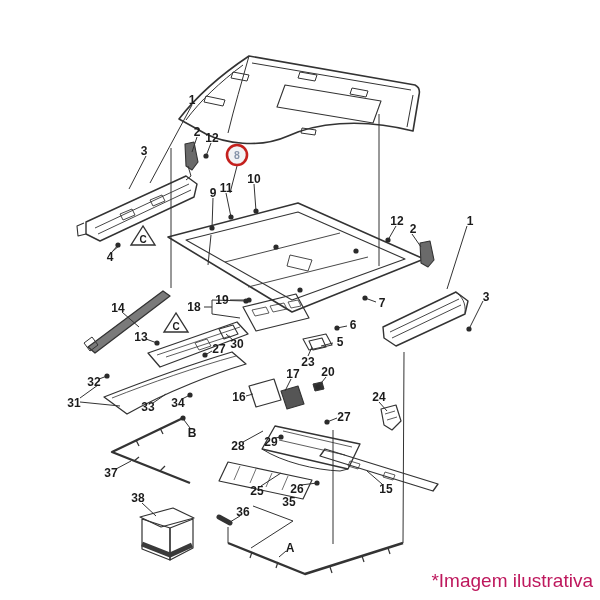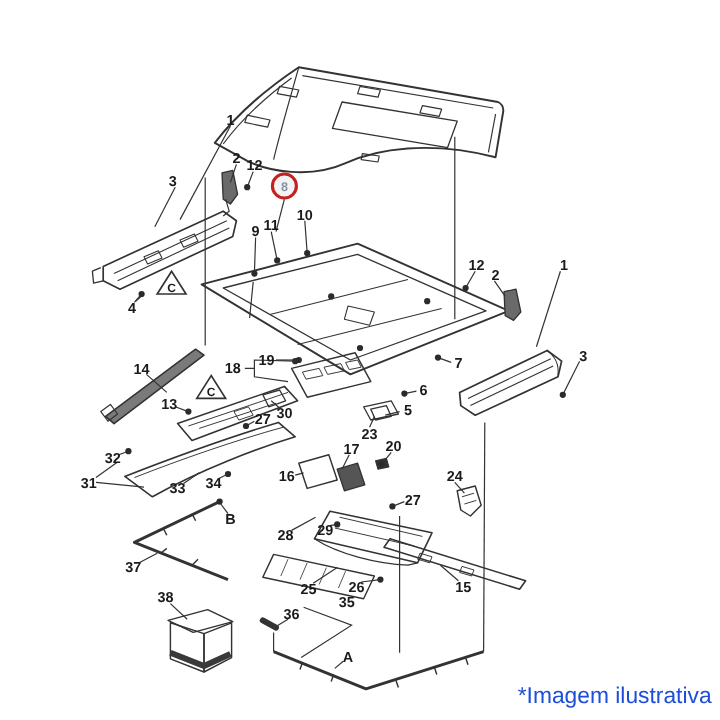--- a/index.html
+++ b/index.html
@@ -1,19 +1,19 @@
 <!DOCTYPE html>
 <html><head>
 <meta charset="utf-8">
 <style>
   html,body{margin:0;padding:0;background:#ffffff;}
   #page{position:relative;width:600px;height:600px;background:#ffffff;overflow:hidden;
         font-family:"Liberation Sans",sans-serif;}
   #diagram-svg{position:absolute;left:0;top:0;}
-  #caption{position:absolute;right:7px;top:570px;font-size:19px;color:#1d4ed8;
+  #caption{position:absolute;right:7px;top:570px;font-size:19px;color:#be185d;
            font-family:"Liberation Sans",sans-serif;letter-spacing:0px;}
   .co{font-weight:bold;font-size:12px;fill:#1b1b1b;}
 </style>
 </head>
 <body>
 
 <div id="page">
   <svg id="diagram-svg" width="600" height="600" viewBox="0 0 600 600">
       <path d="M179,119 C196,97 222,74 249,56 L415,85 C419,87 420,91 419,95 L413,131 C358,117 314,124 288,136 C259,149 224,143 206,134 Z" fill="none" stroke="#333333" stroke-width="1.6" stroke-linecap="butt" stroke-linejoin="round"></path>
       <path d="M249,56 C242,81 234,108 228,133" fill="none" stroke="#333333" stroke-width="1" stroke-linecap="butt" stroke-linejoin="round"></path>

